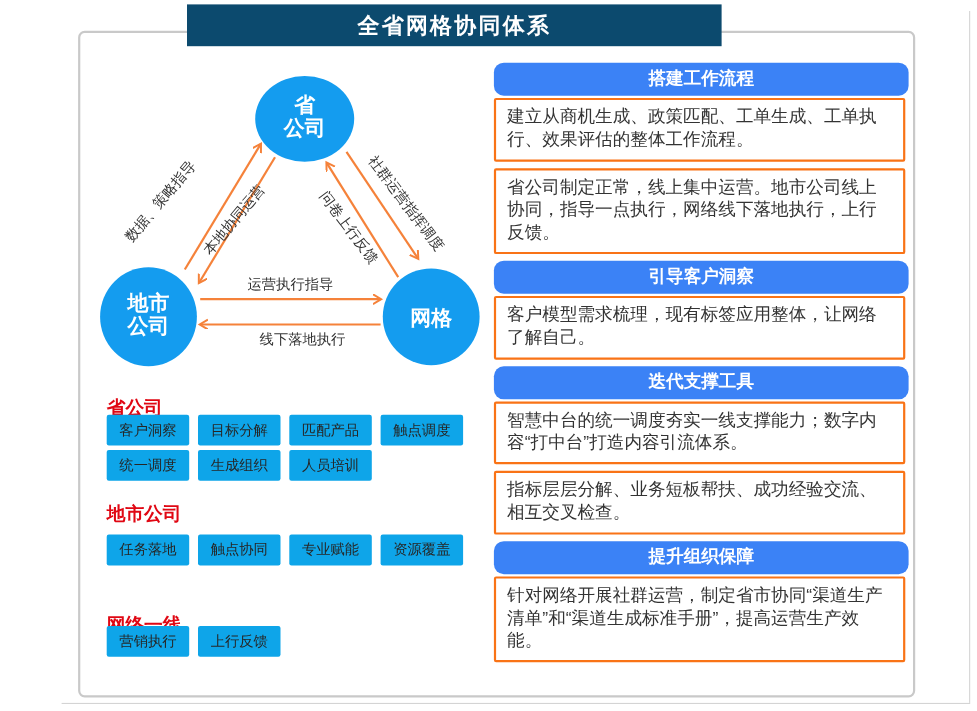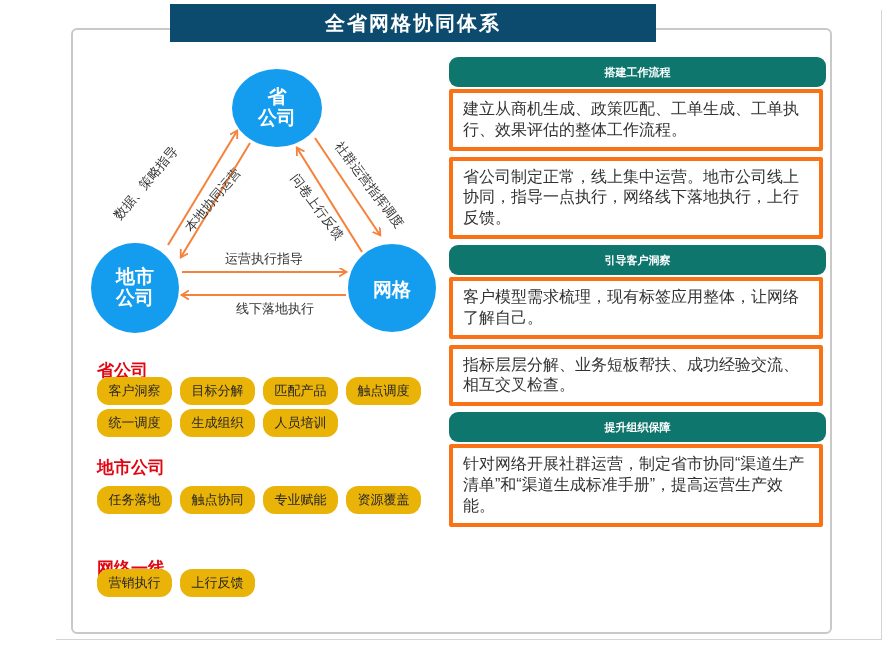--- a/index.html
+++ b/index.html
@@ -40,35 +40,35 @@
     position:absolute;text-align:center;color:#333333;
     font-size:13px;white-space:nowrap;z-index:3;
   }
 
   
   .section-title{
     position:absolute;color:#e00713;font-size:17px;font-weight:bold;z-index:3;
   }
   .chip-row{position:absolute;display:flex;gap:8px;z-index:3;}
   .chip{
-    width:75px;height:28px;border-radius:12px;background:#eab308;
+    width:75px;height:28px;border-radius:2px;background:#0ea5e9;
     display:inline-flex;align-items:center;justify-content:center;
     font-size:13px;color:#262626;white-space:nowrap;
   }
 
   
   .panel-col{position:absolute;left:449px;top:57px;width:377px;z-index:3;}
   .panel-header{
-    height:30px;border-radius:9px;background:#0f766e;color:#ffffff;
-    font-size:11px;font-weight:bold;text-align:center;line-height:30px;
+    height:30px;border-radius:9px;background:#3b82f6;color:#ffffff;
+    font-size:16px;font-weight:bold;text-align:center;line-height:30px;
     margin-bottom:2px;
   }
   .panel-body{
     box-sizing:border-box;width:374px;
-    border:4px solid #f97316;border-radius:2px;
+    border:2px solid #f97316;border-radius:2px;
     padding:6px 10px;margin-bottom:6px;
     font-size:16px;line-height:1.3;color:#333333;
   }
   .mh2{min-height:54px;} .mh3{min-height:75px;}
 </style>
 </head>
 <body>
 
 <div class="slide-edge-v"></div>
 <div class="slide-edge-h"></div>
@@ -150,19 +150,23 @@
     <div class="panel-body mh2">建立从商机生成、政策匹配、工单生成、工单执行、效果评估的整体工作流程。</div>
   </div>
   <div>
     <div class="panel-body mh3">省公司制定正常，线上集中运营。地市公司线上协同，指导一点执行，网络线下落地执行，上行反馈。</div>
   </div>
   <div>
     <div class="panel-header">引导客户洞察</div>
     <div class="panel-body mh2">客户模型需求梳理，现有标签应用整体，让网络了解自己。</div>
   </div>
   <div>
+    <div class="panel-header">迭代支撑工具</div>
+    <div class="panel-body mh2">智慧中台的统一调度夯实一线支撑能力；数字内容“打中台”打造内容引流体系。</div>
+  </div>
+  <div>
     <div class="panel-body mh2">指标层层分解、业务短板帮扶、成功经验交流、相互交叉检查。</div>
   </div>
   <div>
     <div class="panel-header">提升组织保障</div>
     <div class="panel-body mh3">针对网络开展社群运营，制定省市协同“渠道生产清单”和“渠道生成标准手册”，提高运营生产效能。</div>
   </div>
 </div>
 
 </body></html>

